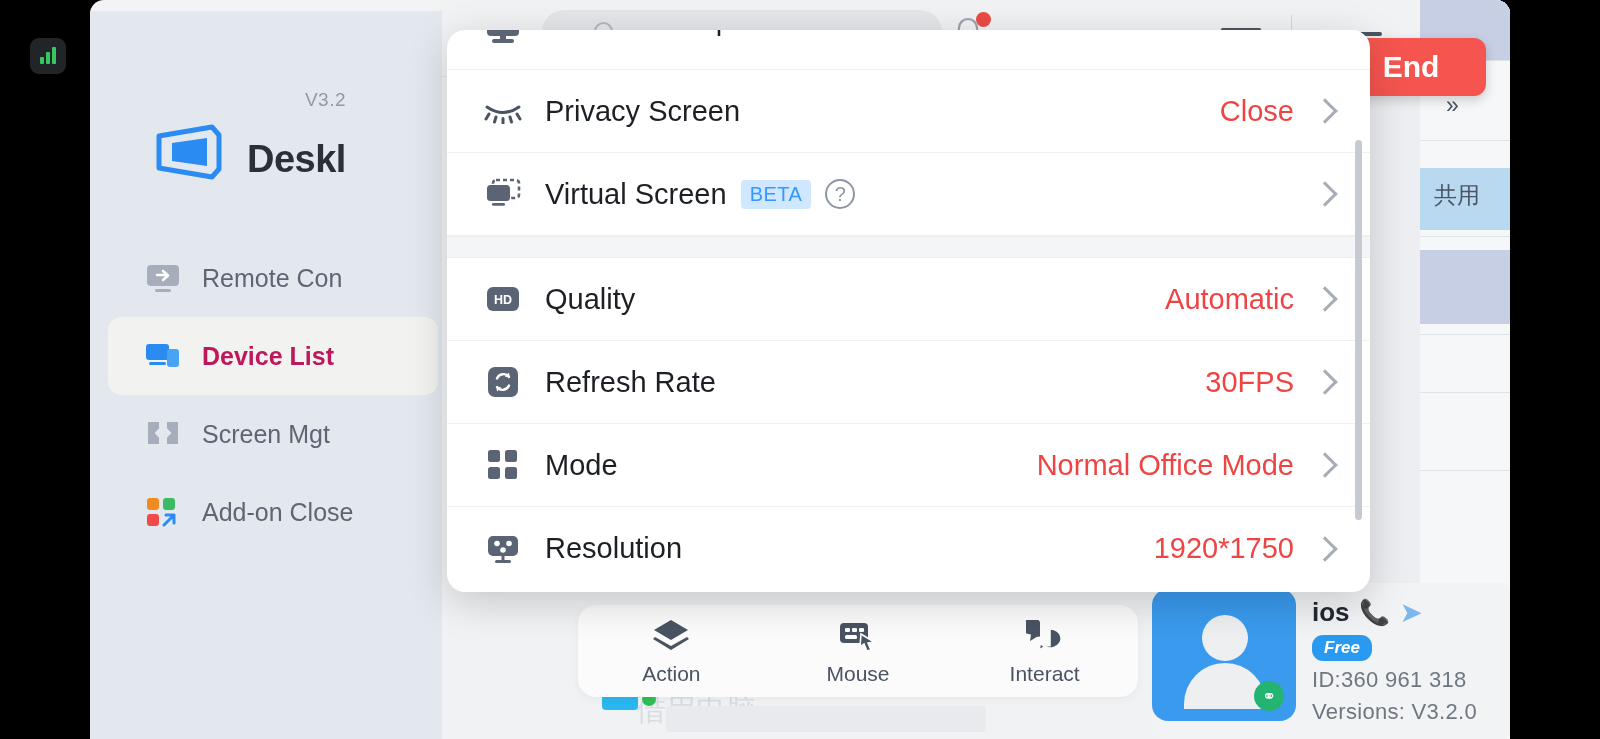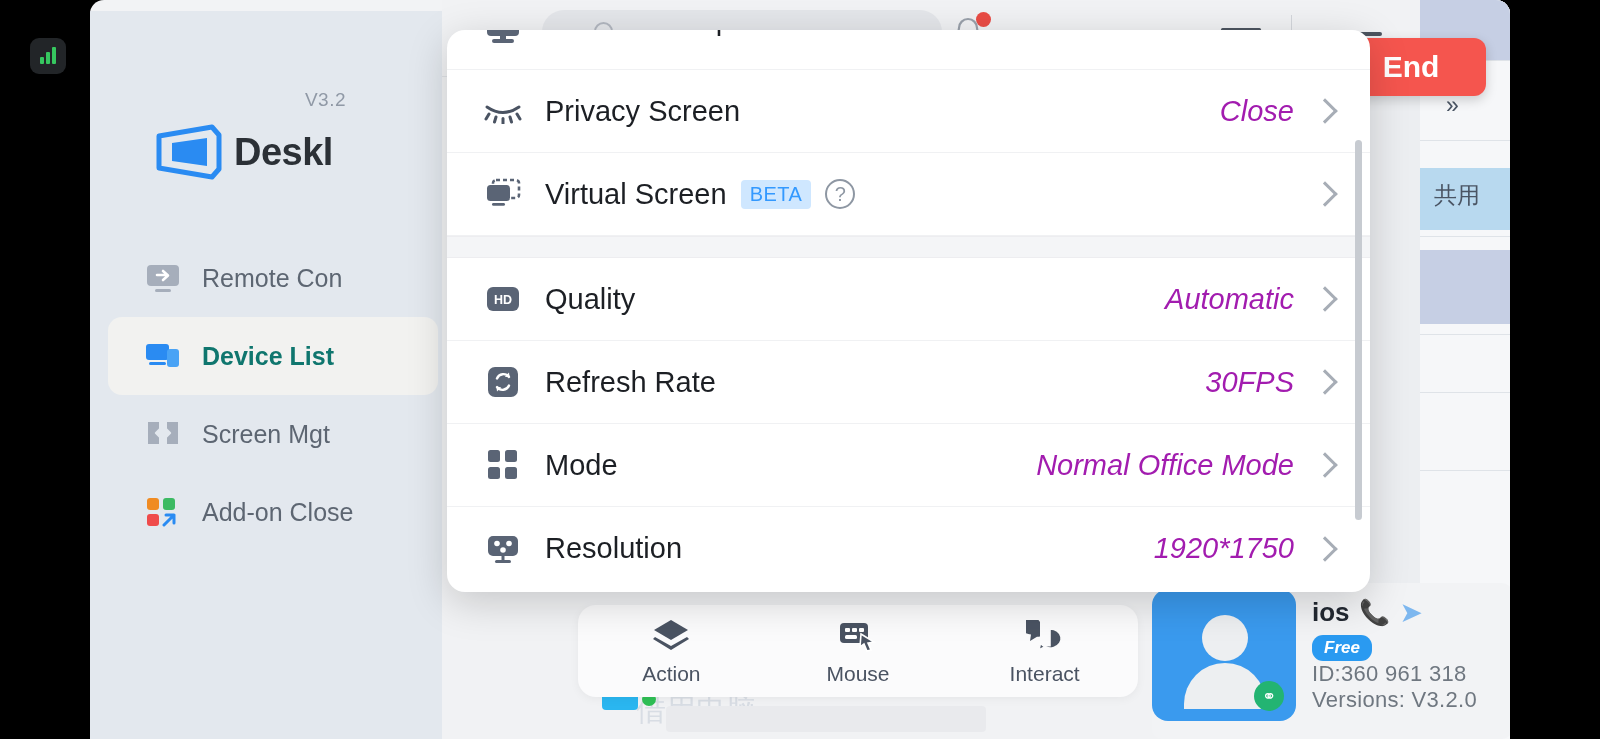--- a/index.html
+++ b/index.html
@@ -41,32 +41,32 @@
   .sidebar {
     position: absolute; left: 0; top: 11px; width: 352px; height: 100%;
     background: #e3e8ee;
   }
   .version-label {
     position: absolute; right: 96px; top: 78px;
     font-size: 19px; color: #9099a6; letter-spacing: .5px;
   }
   .brand {
     position: absolute; left: 62px; top: 112px;
-    display: flex; align-items: center; gap: 8px;
+    display: flex; align-items: flex-end; gap: 21px;
   }
   .brand-mark { width: 74px; height: 58px; position: relative; }
   .brand-name { font-size: 38px; font-weight: 700; color: #2b3036; letter-spacing: -.5px; white-space: nowrap; }
 
   .nav { position: absolute; left: 18px; top: 228px; width: 330px; }
   .nav-item {
     position: relative; height: 78px; display: flex; align-items: center;
     gap: 22px; padding-left: 38px; border-radius: 14px;
     color: #5d6672; font-size: 25px; white-space: nowrap;
   }
-  .nav-item.active { background: #f2f2f0; color: #0f766e; font-weight: 700; align-items: center; }
+  .nav-item.active { background: #f2f2f0; color: #be185d; font-weight: 700; align-items: center; }
   .nav-ico { width: 34px; height: 30px; flex: none; position: relative; }
 
   
   .main { position: absolute; left: 352px; top: 0; right: 0; height: 100%; background: #f1f2f4; }
   .titlebar { position: absolute; left: 0; top: 0; right: 0; height: 66px; }
   .search-pill {
     position: absolute; left: 100px; top: 10px; width: 400px; height: 44px;
     background: #e4e6ea; border-radius: 22px;
   }
   .search-pill .mag {
@@ -140,21 +140,21 @@
   .av-head { position: absolute; left: 50px; top: 26px; width: 46px; height: 46px; background: #edeff1; border-radius: 50%; }
   .av-body { position: absolute; left: 32px; top: 74px; width: 82px; height: 46px; background: #edeff1; border-radius: 44px 44px 0 0; }
   .av-badge { position: absolute; right: 12px; bottom: 10px; width: 30px; height: 30px; background: #23b472; border-radius: 50%;
     color:#fff; font-size: 17px; display:flex; align-items:center; justify-content:center; }
   .dev-info { padding-top: 8px; }
   .dev-name { font-size: 26px; font-weight: 700; color: #222831; display: flex; align-items: center; gap: 10px; }
   .phone-ico { color: #2cbd5e; font-size: 25px; }
   .cursor-ico { color: #7db7ef; font-size: 25px; }
   .free-badge { display: inline-block; margin-top: 7px; background: #2a9af1; color: #fff;
     font-size: 17px; font-style: italic; font-weight: 700; padding: 3px 12px; border-radius: 11px; }
-  .dev-line { font-size: 22px; color: #6f7780; margin-top: 0; letter-spacing: .3px; }
+  .dev-line { font-size: 22px; color: #6f7780; margin-top: 6px; letter-spacing: .3px; }
 
   
   .toolbar {
     position: absolute; left: 488px; top: 605px; width: 560px; height: 92px;
     background: #fbfbfc; border-radius: 18px; display: flex; align-items: center;
     justify-content: space-around; box-shadow: 0 2px 10px rgba(0,0,0,.05);
   }
   .tb-item { display: flex; flex-direction: column; align-items: center; gap: 7px; width: 110px; }
   .tb-ico { height: 38px; display: flex; align-items: center; justify-content: center; color: #4a5362; }
   .tb-label { font-size: 21px; color: #4a5362; }
@@ -180,21 +180,21 @@
   .row-ico { width: 40px; height: 40px; flex: none; display: flex; align-items: center; justify-content: center; margin-right: 22px; color: #5a6475; }
   .row-label { font-size: 29px; color: #1c1f24; white-space: nowrap; }
   .beta {
     margin-left: 14px; background: #cfe7ff; color: #3399ff;
     font-size: 20px; padding: 3px 9px; border-radius: 4px; letter-spacing: .5px;
   }
   .qmark {
     margin-left: 14px; width: 30px; height: 30px; border: 2.2px solid #8e97a3; border-radius: 50%;
     color: #8e97a3; font-size: 20px; display: flex; align-items: center; justify-content: center;
   }
-  .row-value { margin-left: auto; font-size: 29px; color: #a21caf; white-space: nowrap; font-style: italic; }
+  .row-value { margin-left: auto; font-size: 29px; color: #ef4444; white-space: nowrap; }
   .chev { margin-left: 22px; width: 18px; height: 18px; border-right: 3px solid #a7adb6; border-top: 3px solid #a7adb6; transform: rotate(45deg); flex: none; }
   .section-gap { height: 22px; background: #f4f5f7; border-top: 1px solid #ededf0; border-bottom: 1px solid #ededf0; }
   .modal-bar { position: absolute; right: 8px; top: 110px; width: 7px; height: 380px; background: #c7cbd1; border-radius: 4px; }
 
   
   .mon { width: 32px; height: 26px; position: relative; }
   .mon .scr { position: absolute; left: 0; top: 0; width: 32px; height: 19px; background: #5a6475; border-radius: 4px; }
   .mon .stand { position: absolute; left: 13px; top: 19px; width: 6px; height: 4px; background: #5a6475; }
   .mon .base { position: absolute; left: 5px; top: 22px; width: 22px; height: 3.5px; background: #5a6475; border-radius: 2px; }
 </style>

